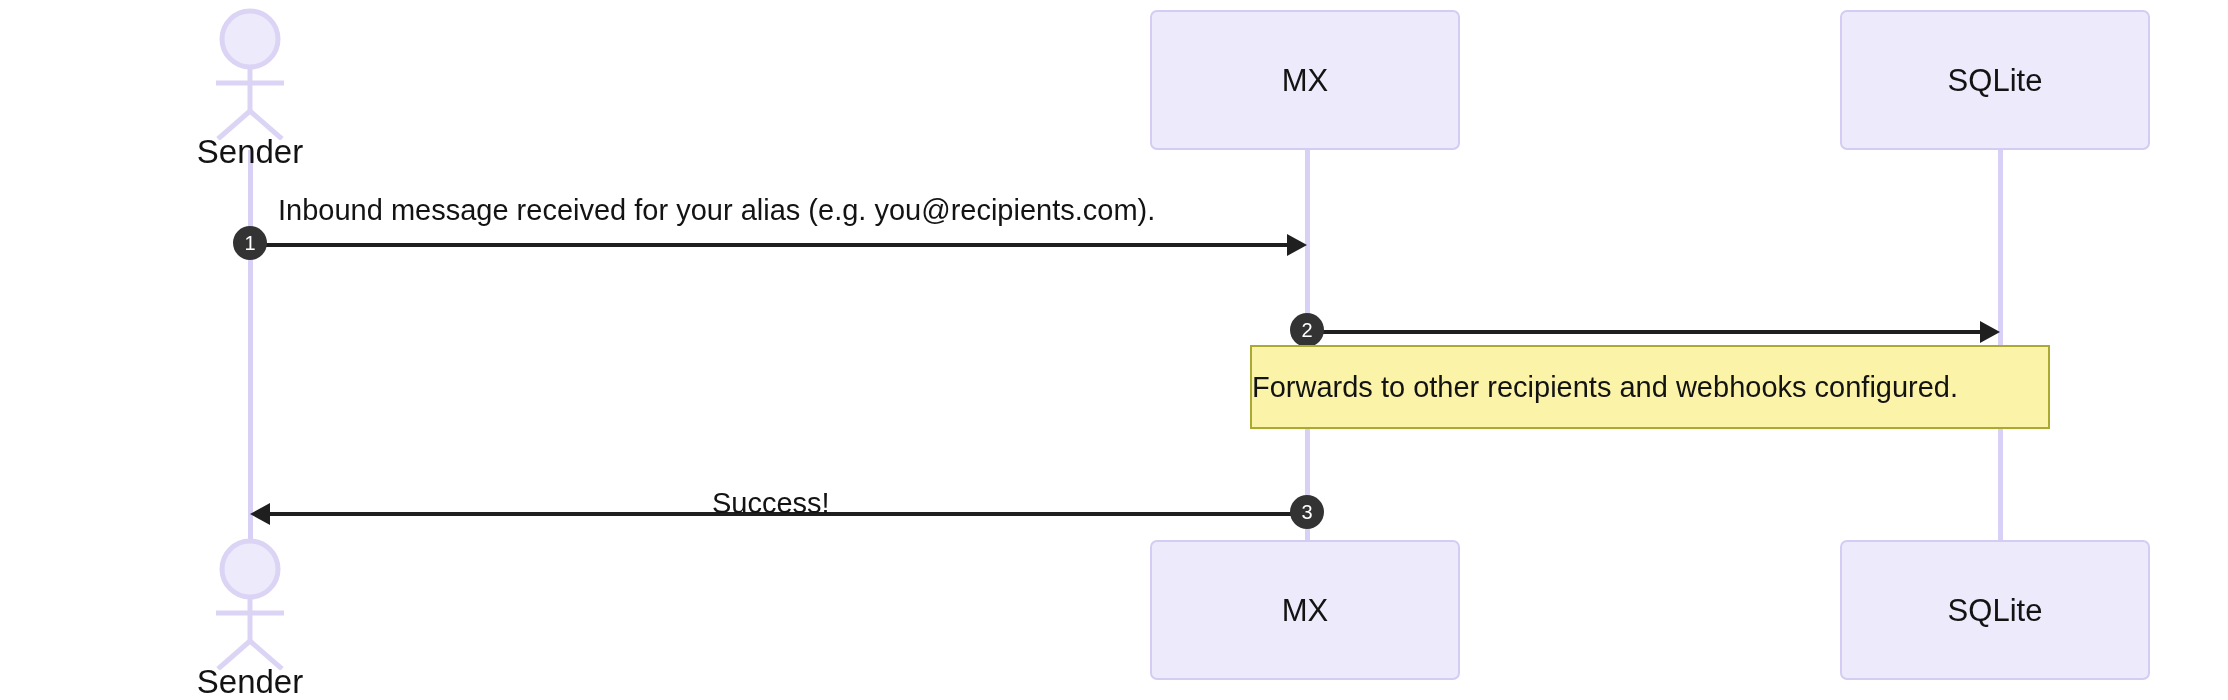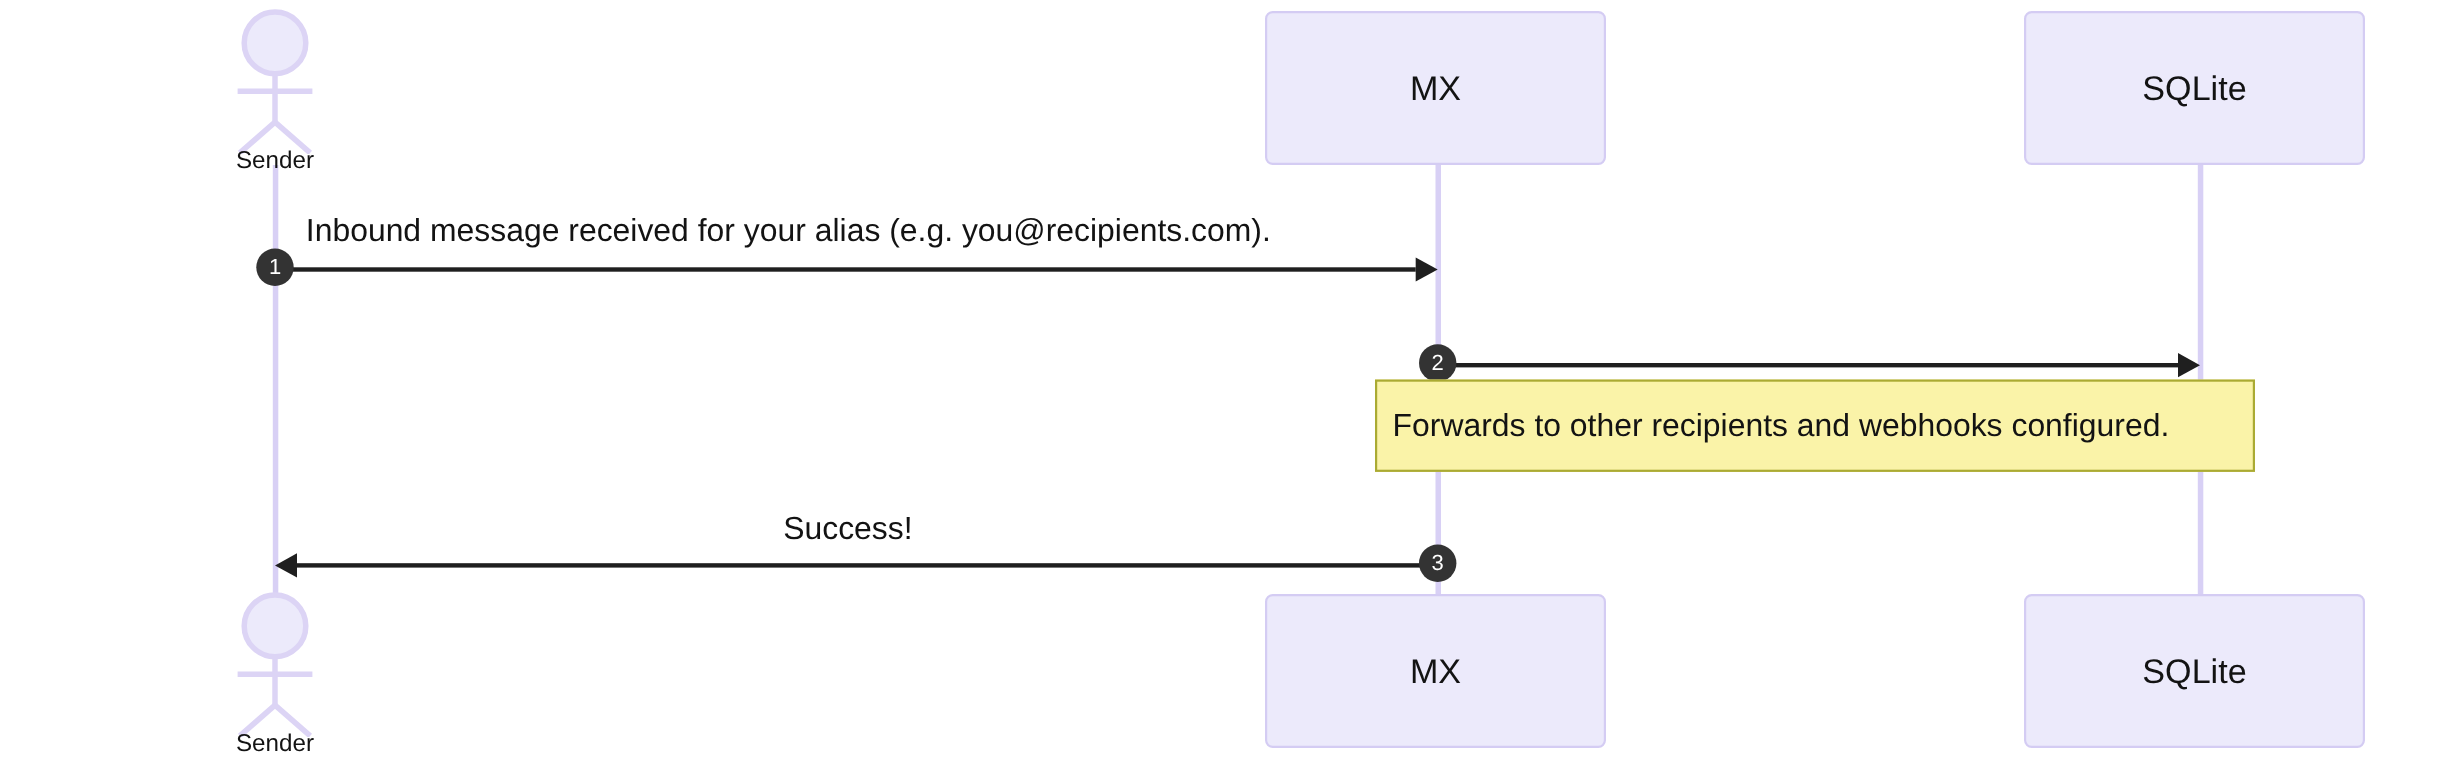--- a/index.html
+++ b/index.html
@@ -28,21 +28,21 @@
     position:absolute;
     width:5px;
     background:#D8D0F5;
   }
 
   
   .actor{position:absolute;}
   .actor svg{display:block;}
   .actor-label{
     position:absolute;
-    font-size:22px;
+    font-size:33px;
     color:#131313;
     white-space:nowrap;
     text-align:center;
     line-height:1;
   }
 
   
   .msg{position:absolute;height:0;}
   .msg .line{
     position:absolute;
@@ -84,21 +84,20 @@
     line-height:1;
   }
 
   
   .note{
     position:absolute;
     background:#FAF3A8;
     border:2px solid #AAAA33;
     box-sizing:border-box;
     display:flex;align-items:center;
-    padding-left:14px;
   }
   .note .ntext{
     font-size:29px;
     color:#131313;
     white-space:nowrap;
     line-height:1;
   }
 </style>
 </head>
 <body>
@@ -143,21 +142,21 @@
 
   <div class="note" style="left:1250px;top:345px;width:800px;height:84px;">
     <span class="ntext">Forwards to other recipients and webhooks configured.</span>
   </div>
 
   <div class="msg" style="left:250px;top:512px;">
     <div class="line" style="left:20px;width:1037px;"></div>
     <div class="arrowhead left" style="left:0px;"></div>
     <div class="seqnum" style="left:1040px;">3</div>
   </div>
-  <div class="msg-label" style="left:712px;top:467px;">Success!</div>
+  <div class="msg-label" style="left:712px;top:489px;">Success!</div>
 
   <div class="actor" style="left:190px;top:538px;">
     <svg width="120" height="132" viewBox="0 0 120 132">
       <circle cx="60" cy="31" r="28" fill="#ECEAFB" stroke="#DCD4F5" stroke-width="5"></circle>
       <line x1="60" y1="59" x2="60" y2="103" stroke="#DCD4F5" stroke-width="5"></line>
       <line x1="26" y1="75" x2="94" y2="75" stroke="#DCD4F5" stroke-width="5"></line>
       <line x1="60" y1="103" x2="28" y2="131" stroke="#DCD4F5" stroke-width="5"></line>
       <line x1="60" y1="103" x2="92" y2="131" stroke="#DCD4F5" stroke-width="5"></line>
     </svg>
   </div>

